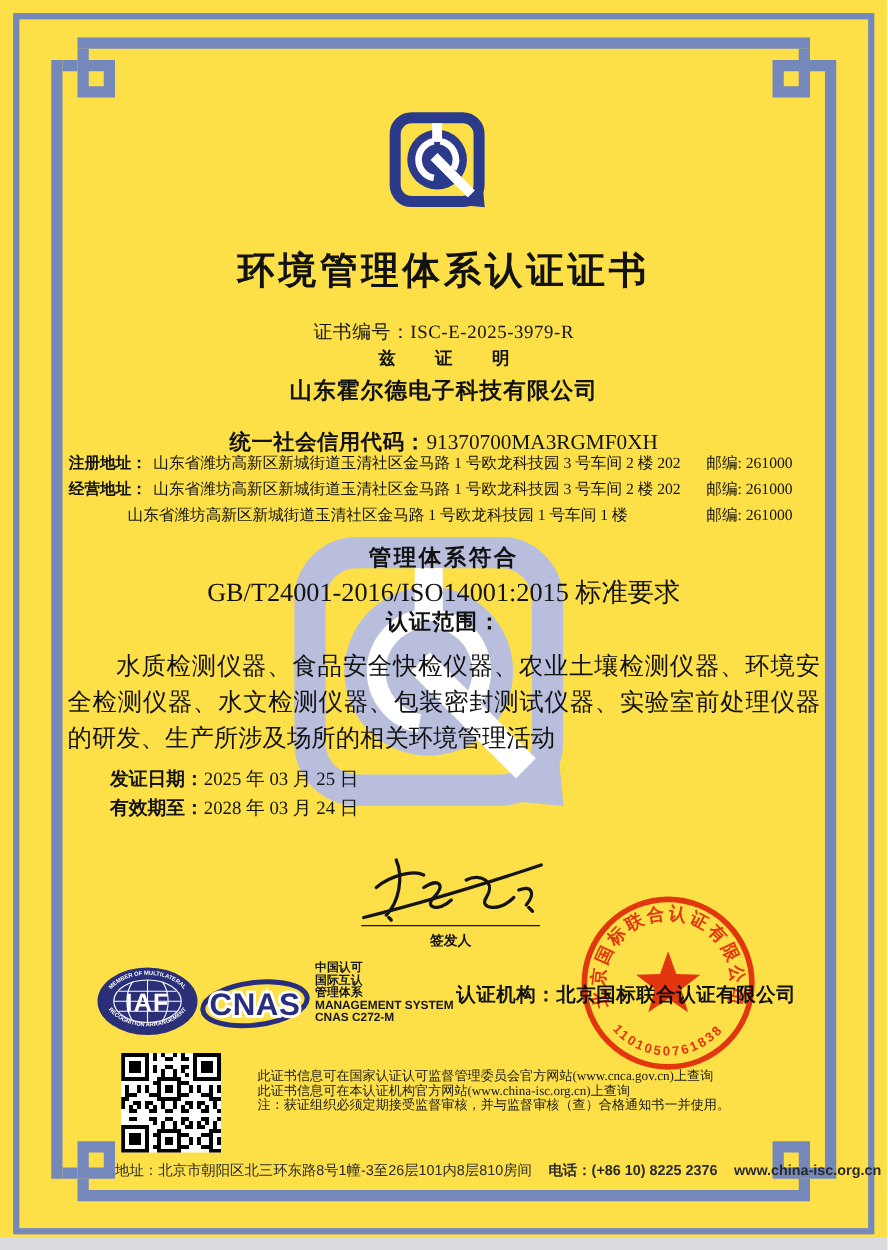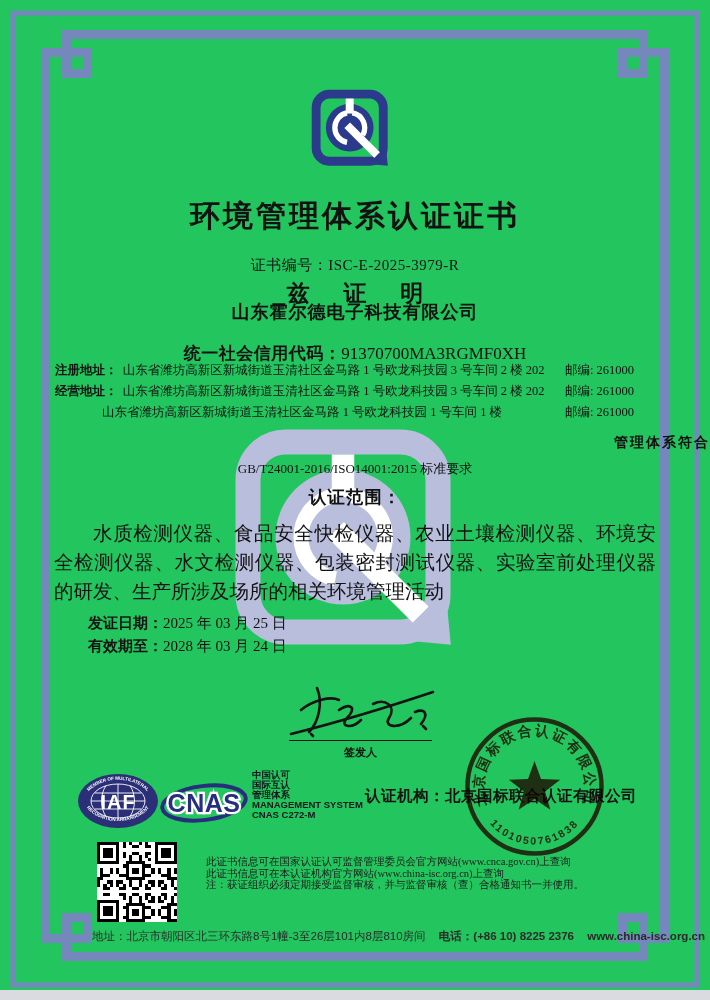--- a/index.html
+++ b/index.html
@@ -1,31 +1,31 @@
 <!DOCTYPE html>
 <html><head>
 <meta charset="utf-8">
 <style>
   html,body{margin:0;padding:0;background:#fff;}
-  #page{position:relative;width:710px;height:1000px;background:#22c55e;overflow:hidden;
+  #page{position:relative;width:710px;height:1000px;background:#fde047;overflow:hidden;
         font-family:"Liberation Serif","DejaVu Serif",serif;color:#121212;}
   .abs{position:absolute;}
   .ctr{left:0;width:710px;text-align:center;}
   .title{font-size:30px;font-weight:bold;letter-spacing:3px;}
   .certno{font-size:15px;letter-spacing:.5px;}
-  .hereby{font-size:23px;font-weight:bold;letter-spacing:14px;text-indent:14px;}
+  .hereby{font-size:14px;font-weight:bold;letter-spacing:14px;text-indent:14px;}
   .company{font-size:18px;font-weight:bold;letter-spacing:1px;}
   .credit{font-size:17px;}
   .credit b{letter-spacing:.5px;}
   .addr-row{left:55px;width:600px;font-size:12.5px;white-space:nowrap;}
   .addr-label{font-weight:bold;}
   .addr-text{margin-left:2px;}
   .postal{position:absolute;left:510px;}
-  .conform{font-size:14px;font-weight:bold;letter-spacing:2px;text-align:right;}
-  .standard{font-size:13px;}
+  .conform{font-size:18px;font-weight:bold;letter-spacing:2px;}
+  .standard{font-size:21px;}
   .scopelbl{font-size:17.5px;font-weight:bold;letter-spacing:1px;}
   .scope{left:54px;width:602px;font-size:19.5px;line-height:29px;text-align:justify;text-indent:2em;}
   .daterow{left:88px;font-size:15px;white-space:nowrap;}
   .daterow .lbl{font-weight:bold;}
   .sig-rule{left:289px;top:740px;width:143px;border-top:1.5px solid #111;}
   .signer{left:289px;top:745px;width:143px;text-align:center;font-size:11px;font-weight:bold;
           font-family:"Liberation Sans",sans-serif;}
   .acc-text{left:252px;top:770px;font-family:"Liberation Sans",sans-serif;font-size:9.5px;
             font-weight:bold;line-height:9.5px;color:#16161f;}
   .acc-text div{margin-bottom:.5px;}

